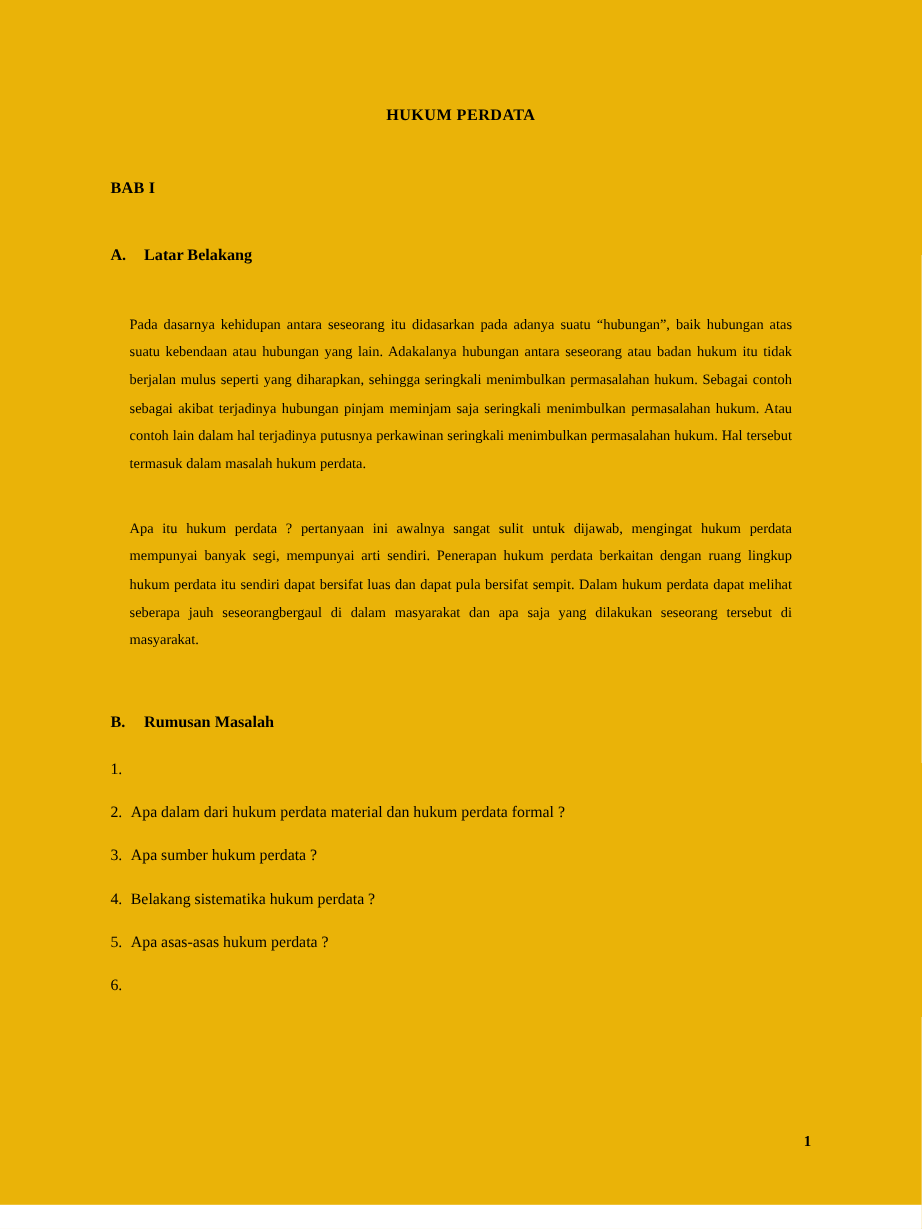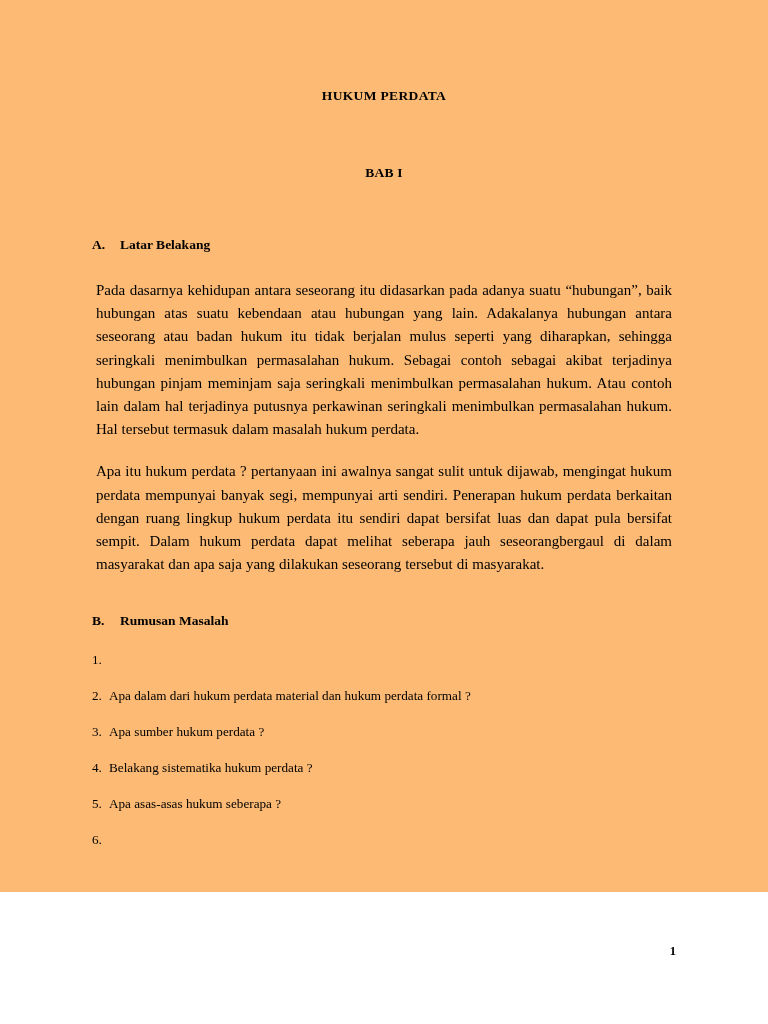--- a/index.html
+++ b/index.html
@@ -12,47 +12,46 @@
     width: 768px;
     height: 1024px;
     overflow: hidden;
     font-family: "Liberation Serif", "DejaVu Serif", serif;
     color: #000000;
     -webkit-font-smoothing: antialiased;
   }
   .page {
     position: relative;
     width: 768px;
-    height: 892px;
-    background: #fdba74;
+    height: 1004px;
+    background: #eab308;
     box-sizing: border-box;
   }
   .content {
     position: absolute;
     left: 92px;
     top: 86px;
     width: 584px;
   }
 
   
   .doc-title {
     text-align: center;
     font-weight: bold;
     font-size: 13.5px;
     letter-spacing: 0.35px;
     line-height: 20px;
     margin: 0;
   }
   .bab-block {
-    text-align: center;
     font-weight: bold;
     font-size: 13.5px;
     letter-spacing: 0.2px;
     line-height: 20px;
-    margin: 16px;
+    margin: 0;
     padding-top: 41px;
   }
   .bab-line { display: block; }
 
   
   .section-head {
     font-weight: bold;
     font-size: 13.5px;
     line-height: 20px;
     margin: 0;
@@ -66,23 +65,23 @@
   }
   .section-head .sec-title { display: inline-block; }
 
   #section-a-head { padding-top: 36px; }
   #section-b-head { padding-top: 31px; }
 
   
   .para {
     text-align: justify;
     text-justify: inter-word;
-    font-size: 15px;
+    font-size: 12px;
     line-height: 23.2px;
-    margin: 4px;
+    margin: 16px;
     padding-top: 15px;
     word-spacing: 0.2px;
   }
   .para-first { padding-top: 20px; }
 
   
   .qlist {
     list-style: none;
     margin: 0;
     padding: 0;
@@ -150,21 +149,21 @@
       <div class="qitem">
         <span class="qnum">3.</span>
         <span class="qtext">Apa sumber hukum perdata ?</span>
       </div>
       <div class="qitem">
         <span class="qnum">4.</span>
         <span class="qtext">Belakang sistematika hukum perdata ?</span>
       </div>
       <div class="qitem">
         <span class="qnum">5.</span>
-        <span class="qtext">Apa asas-asas hukum seberapa ?</span>
+        <span class="qtext">Apa asas-asas hukum perdata ?</span>
       </div>
       <div class="qitem">
         <span class="qnum">6.</span>
       </div>
     </div>
 
   </div>
 
   <div class="page-number">1</div>
 </div>

